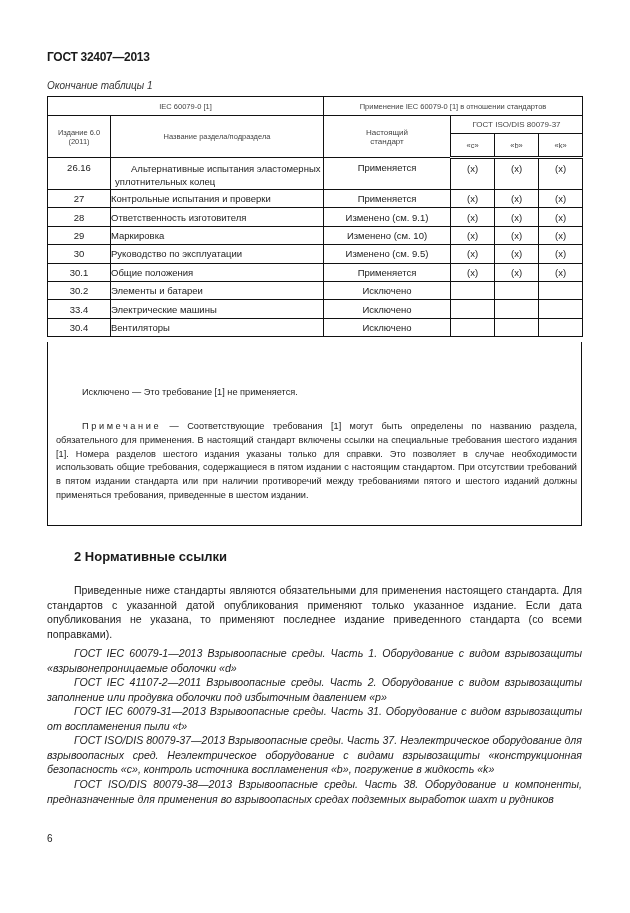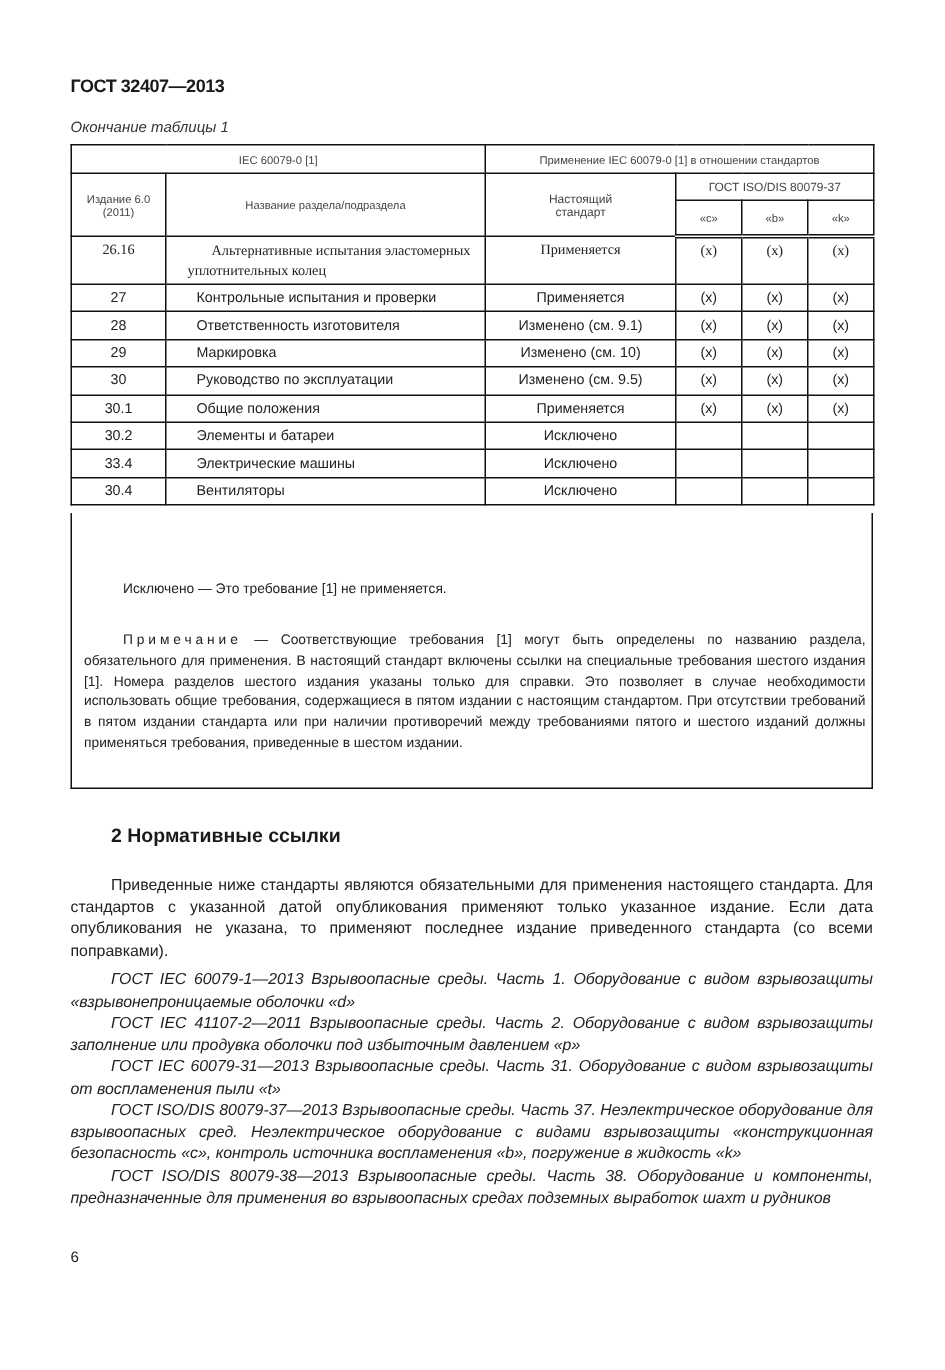--- a/index.html
+++ b/index.html
@@ -8,24 +8,24 @@
   .abs { position:absolute; }
   .doc-id { left:47px; top:50px; font-size:12px; font-weight:bold; letter-spacing:-0.3px; }
   .table-caption { left:47px; top:80px; font-size:10px; font-style:italic; color:#333; }
 
   .tbl { position:absolute; left:47px; top:96px; width:535px; border-collapse:collapse;
          font-size:9.5px; table-layout:fixed; }
   .tbl td { border:1px solid #111; padding:0; text-align:center; vertical-align:middle; color:#222; }
   .tbl .hdr { font-size:7.5px; color:#444; }
   .tbl .hdr-it { font-size:8px; color:#444; }
   .tbl .sep td { border-bottom:3px double #111; }
-  .tbl td.name { text-align:left; padding-left:20px; }
-  .tbl td.name.wrap { padding-left:14px; text-indent:16px; line-height:13px; }
+  .tbl td.name { text-align:left; }
+  .tbl td.name.wrap { padding-left:4px; text-indent:16px; line-height:13px; }
   .tbl tr.r { height:18.4px; }
-  .tbl tr.r1 { height:32px;font-family:Liberation Serif, serif; }
+  .tbl tr.r1 { height:32px; }
   .tbl tr.r1 td { vertical-align:top; padding-top:4px; }
 
   .notes { position:absolute; left:47px; top:342px; width:533px; height:183px;
            border:1px solid #111; border-top:none; font-size:9.2px; color:#222; }
   .notes p { margin:0; }
   .n-x { position:absolute; left:34px; top:9px; }
   .n-l1 { position:absolute; left:34px; top:31px; }
   .n-l2 { position:absolute; left:34px; top:45px; }
   .n-l3 { position:absolute; left:34px; top:59px; }
   .n-para { position:absolute; left:8px; top:78px; width:521px; line-height:13.8px; text-align:justify; text-indent:26px; }

